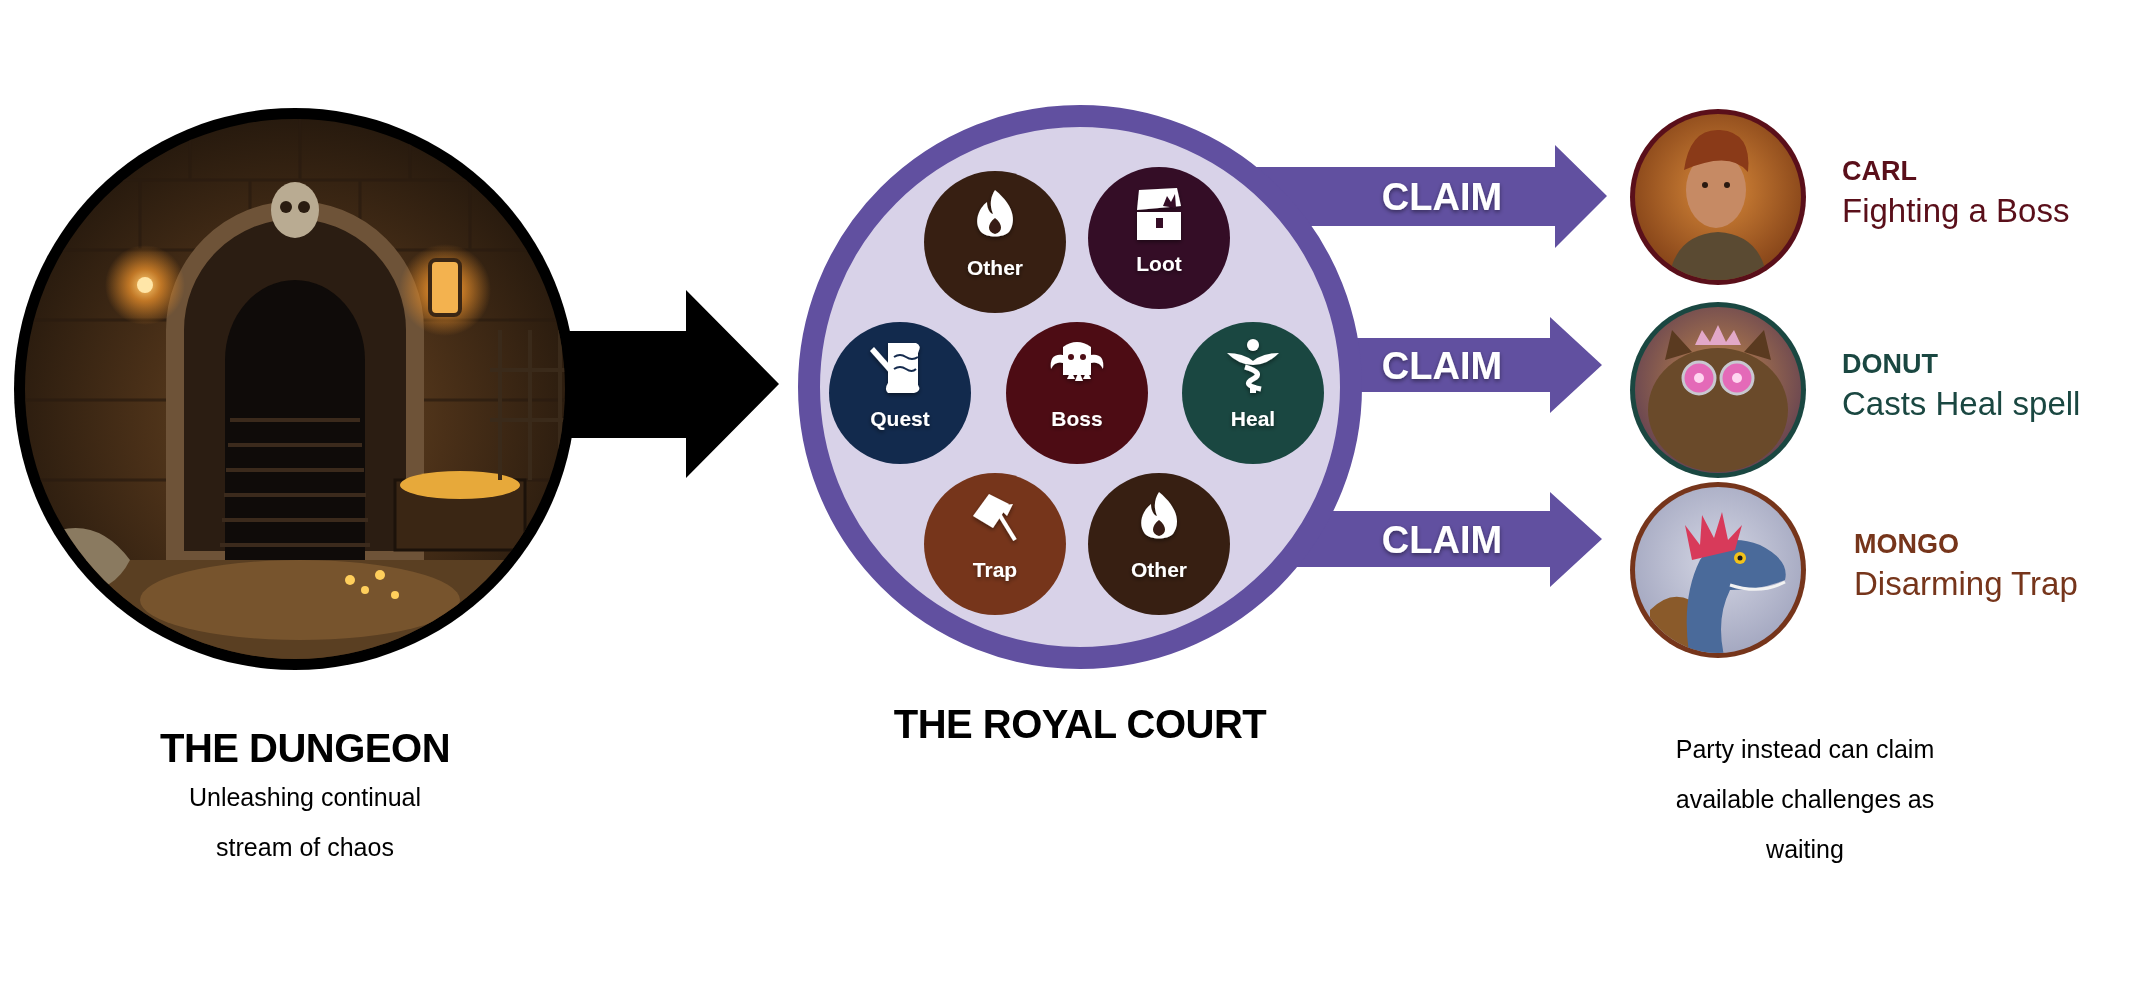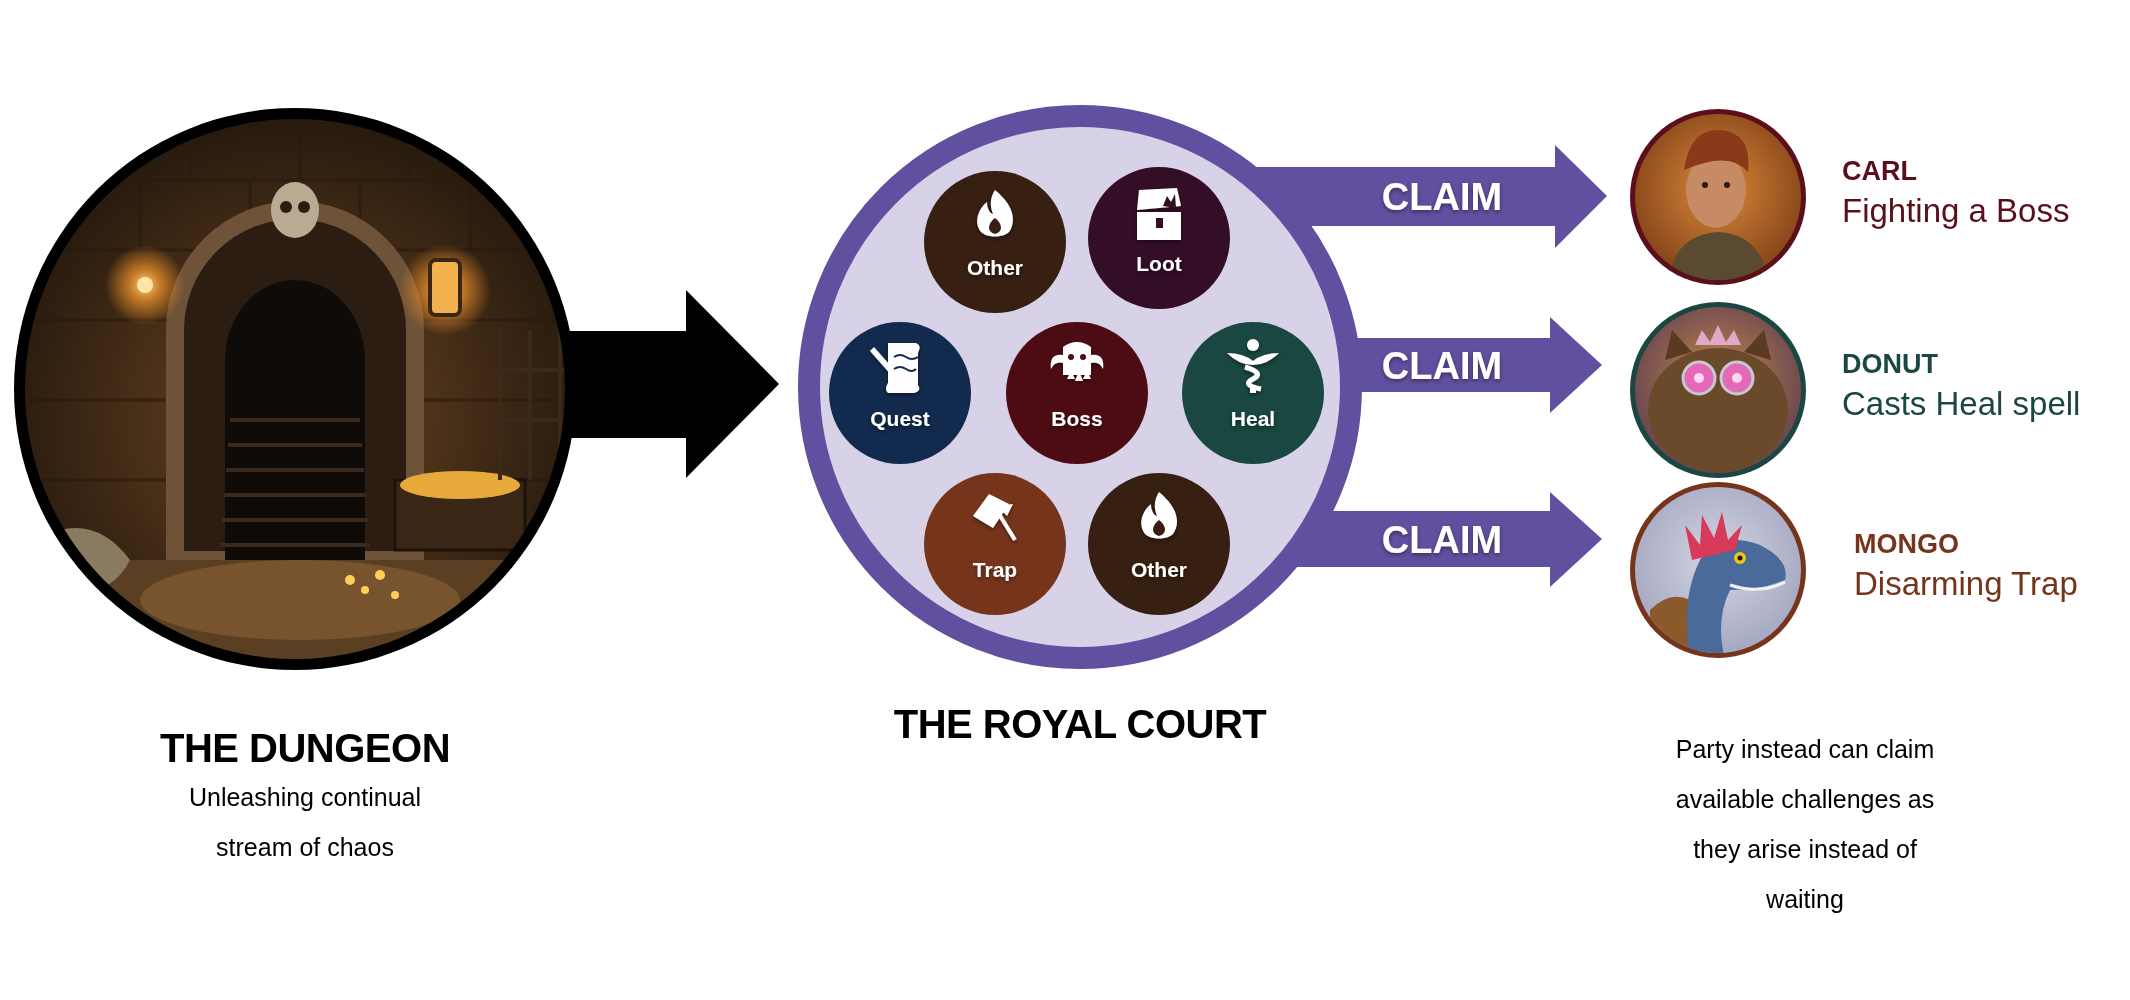--- a/index.html
+++ b/index.html
@@ -253,15 +253,14 @@
   <div class="title">THE DUNGEON</div>
   <div class="desc">Unleashing continual</div>
   <div class="desc">stream of chaos</div>
 </div>
 <div class="caption" style="left:780px; top:700px; width:600px;">
   <div class="title">THE ROYAL COURT</div>
 </div>
 <div class="caption" style="left:1535px; top:724px; width:540px;">
   <div class="desc">Party instead can claim</div>
   <div class="desc">available challenges as</div>
-  <div class="desc">they arise instead of</div>
   <div class="desc">waiting</div>
 </div>
 
 </body></html>

